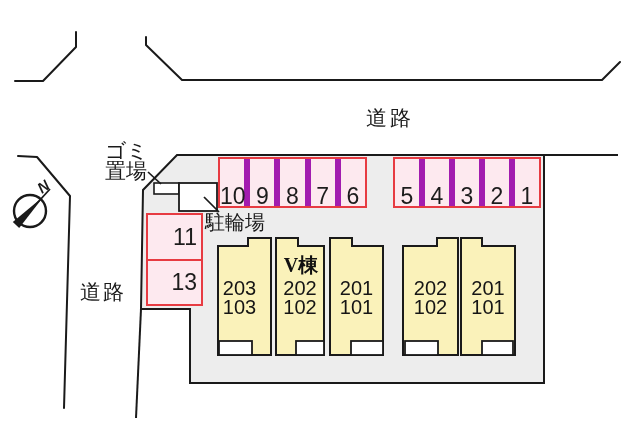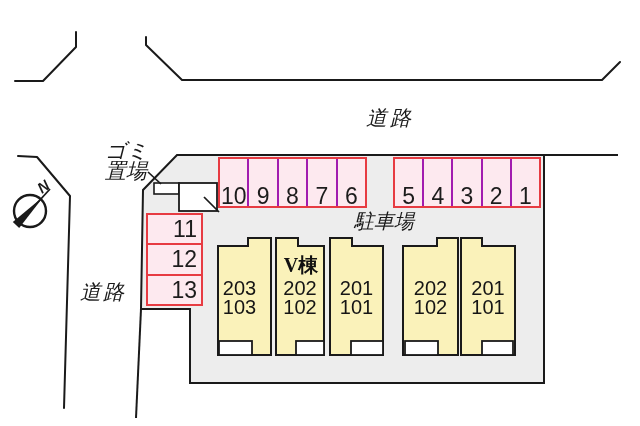--- a/index.html
+++ b/index.html
@@ -1,22 +1,22 @@
 <!DOCTYPE html>
 <html><head>
 <meta charset="utf-8">
 <style>
   html,body{margin:0;padding:0;background:#fff;}
   #stage{position:relative;width:640px;height:426px;background:#fff;overflow:hidden;
          font-family:"Liberation Sans", sans-serif;color:#1a1a1a;}
   #bg{position:absolute;left:0;top:0;}
-  .lbl{position:absolute;white-space:pre-line;line-height:1.08;font-style:italic;}
+  .lbl{position:absolute;white-space:pre-line;line-height:1.08;}
   .pblock{position:absolute;box-sizing:border-box;background:#fde9ef;border:2px solid #e73b42;display:flex;}
   .pblock.col{flex-direction:column;}
-  .pcell{flex:1;position:relative;border-right:2px solid #a21caf;}
+  .pcell{flex:1;position:relative;border-right:6px solid #a21caf;}
   .pcell:last-child{border-right:none;}
   .prow{flex:1;position:relative;border-bottom:2px solid #e73b42;}
   .prow:last-child{border-bottom:none;}
   .pnum{position:absolute;bottom:-1px;left:0;width:100%;text-align:center;
         font-size:23px;line-height:22px;color:#1c1c1c;}
   .rnum{position:absolute;right:4px;top:50%;transform:translateY(-50%);
         font-size:23px;color:#1c1c1c;}
   .room{position:absolute;text-align:center;font-size:20px;line-height:18.5px;
         white-space:pre-line;color:#151515;}
   .btitle{position:absolute;text-align:center;font-size:20px;font-weight:600;
@@ -97,30 +97,27 @@
     <div class="pcell">
         <span class="pnum">1</span>
       </div>
   </div>
 
   <div class="pblock col" style="left:146px;top:213px;width:57px;height:93px;">
     <div class="prow">
         <span class="rnum">11</span>
       </div>
     <div class="prow">
-        <span class="rnum">12</span>
-      </div>
-    <div class="prow">
         <span class="rnum">13</span>
       </div>
   </div>
 
   <div class="lbl" style="left:366px;top:107px;width:56px;font-size:21px;letter-spacing:3px;">道路</div>
   <div class="lbl" style="left:80px;top:281px;width:52px;font-size:21px;letter-spacing:2px;">道路</div>
-  <div class="lbl" style="left:354px;top:211px;font-size:20px;">駐車場</div>
+  <div class="lbl" style="left:205px;top:212px;font-size:20px;">駐輪場</div>
   <div class="lbl" style="left:105px;top:141px;font-size:21px;line-height:20px;">ゴミ
 置場</div>
 
   <div class="btitle" style="left:271px;top:252px;width:60px;">V棟</div>
 
   <div class="room" style="left:219px;top:279px;width:41px;">203
 103</div>
   <div class="room" style="left:276px;top:279px;width:48px;">202
 102</div>
   <div class="room" style="left:330px;top:279px;width:53px;">201

